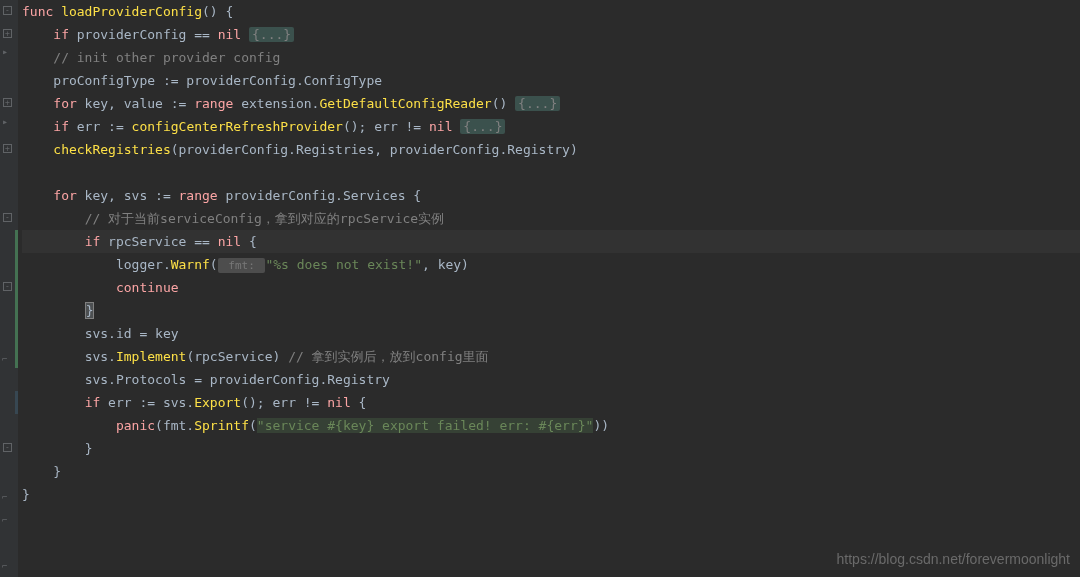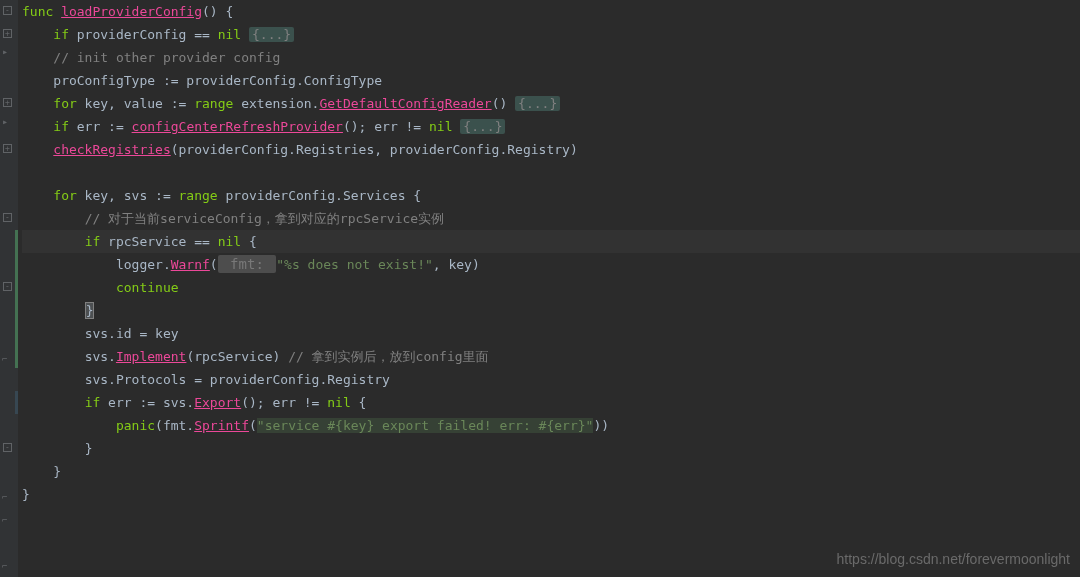--- a/index.html
+++ b/index.html
@@ -45,36 +45,36 @@
       color: #606366;
       cursor: pointer;
     }
     .code-area {
       flex: 1;
       padding-left: 4px;
       position: relative;
     }
     .line { white-space: pre; height: 23px; }
     .hl-line { background: #323232; }
-    .kw { color: #84cc16; }
-    .fn { color: #ec4899; text-decoration: underline; }
+    .kw { color: #fca5a5; }
+    .fn { color: #fde047; }
     .str { color: #6a8759; }
     .comment { color: #808080; text-align: center; }
     .folded {
       background: #3b514d;
       color: #808080;
       border-radius: 2px;
       padding: 0 3px;
     }
     .param-hint {
       background: #4d4d4d;
       color: #787878;
       padding: 1px 4px;
       border-radius: 2px;
-      font-size: 14px;
+      font-size: 11px;
     }
     .str-param {
       background: #364135;
       color: #6a8759;
     }
     .caret-brace {
       background: #4d5052;
       border: 1px solid #808080;
     }
     .change-bar {

